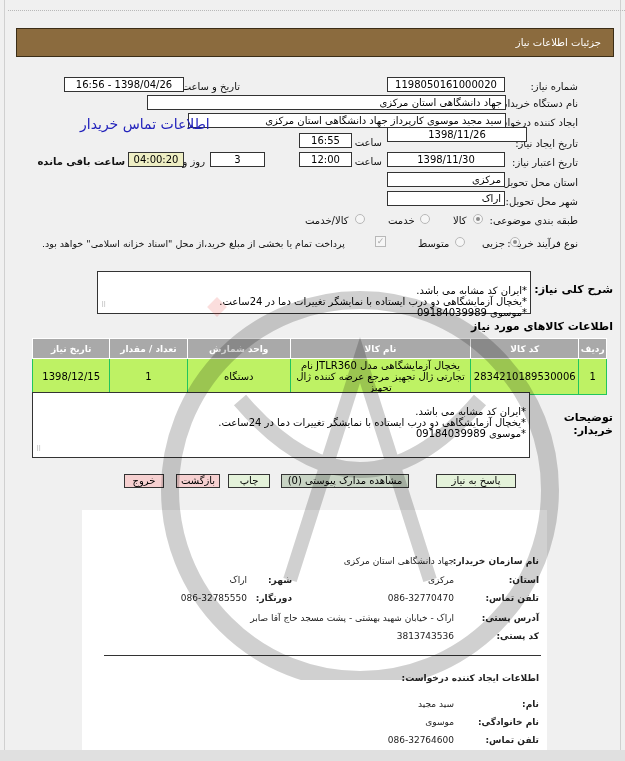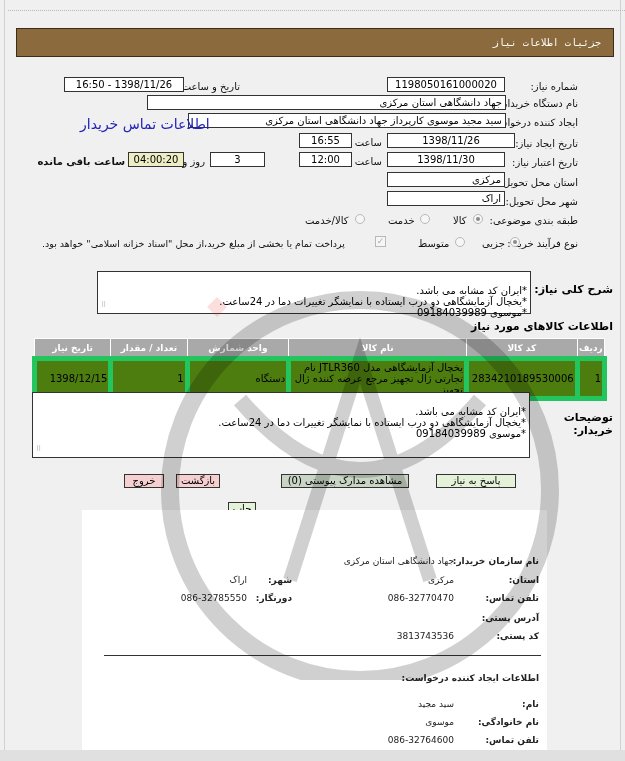--- a/index.html
+++ b/index.html
@@ -10,21 +10,21 @@
     font-family: "DejaVu Sans", sans-serif;
     font-size: 10px; color: #000;
     position: relative;
     direction: rtl;
   }
   .topline { position:absolute; left:8px; right:0; top:10px; border-top:1px dotted #b8b8b8; }
   .outer { position:absolute; left:4px; top:0; width:617px; height:761px; border-left:1px solid #d0d0d0; border-right:1px solid #d0d0d0; }
   .header-bar {
     position:absolute; left:16px; top:28px; width:598px; height:29px;
     background:#8b6b3e; border:1px solid #3b2d17;
-    color:#fff; font-size:10px;font-family:Liberation Mono, monospace;
+    color:#fff; font-size:10px;
   }
   .header-bar span { position:absolute; right:12px; top:8px; }
   .lbl { position:absolute; font-size:10px; white-space:nowrap; color:#111; }
   .lbl.bold { font-weight:bold; }
   .box {
     position:absolute; background:#fff; border:1px solid #333;
     height:15px; font-size:10px; line-height:13px; text-align:center; white-space:nowrap; overflow:hidden;
   }
   .box.r { text-align:right; padding-right:3px; }
   .box.yellow { background:#eeeec4; }
@@ -33,21 +33,21 @@
   .radio.on::after { content:""; position:absolute; left:2px; top:2px; width:4px; height:4px; border-radius:50%; background:#8a8a8a; }
   .checkbox { position:absolute; width:11px; height:11px; border:1px solid #b8b8b8; background:#f6f6f6; color:#aaa; font-size:9px; line-height:9px; text-align:center; }
   .textarea {
     position:absolute; background:#fff; border:1px solid #333;
     font-size:10px; line-height:11px; padding:2px 3px; text-align:right; white-space:pre-line;
   }
   .grip { position:absolute; left:3px; bottom:2px; color:#aaa; font-size:7px; }
   .section-title { position:absolute; font-weight:bold; font-size:11px; white-space:nowrap; }
   table.items { position:absolute; left:32px; top:338px; width:575px; border-collapse:collapse; font-size:10px; }
   table.items th { background:#a9a9a9; color:#fff; font-weight:bold; height:20px; border:1px solid #fff; font-size:9px;margin-top:20px; }
-  table.items td { background:#4d7c0f; border:5px solid #22c55e; height:30px; font-size:10px; line-height:11px; }
+  table.items td { background:#bef264; border:1px solid #22c55e; text-align:center; height:30px; font-size:10px; line-height:11px; }
   .btn { position:absolute; height:14px; border:1px solid #333; font-size:10px; line-height:12px; text-align:center; cursor:pointer; }
   .btn.green { background:#e4f2da; }
   .btn.gray { background:#c8d4c4; }
   .btn.pink { background:#f6d0d0; }
   .contact-panel { position:absolute; left:82px; top:510px; width:465px; height:251px; background:#fff; }
   .contact-header { position:absolute; left:6px; top:6px; width:459px; height:24px; background:#8b6b3e; color:#fff; font-weight:bold; font-size:10px; }
   .contact-header span { position:absolute; right:6px; top:6px; }
   .c-lbl { position:absolute; font-size:9px; font-weight:bold; white-space:nowrap; color:#222; }
   .c-val { position:absolute; font-size:9px; white-space:nowrap; color:#222; }
   .hr { position:absolute; left:22px; width:437px; border-top:1px solid #333; }
@@ -60,31 +60,31 @@
 <div class="outer"></div>
 <div class="topline"></div>
 
 <div class="header-bar">
   <span>جزئیات اطلاعات نیاز</span>
 </div>
 
 <span class="lbl" style="right:47px; top:81px;">شماره نیاز:</span>
 <div class="box" style="left:387px; top:77px; width:118px;">1198050161000020</div>
 <span class="lbl" style="right:385px; top:81px;">تاریخ و ساعت اعلان عمومی:</span>
-<div class="box" style="left:64px; top:77px; width:120px;">1398/11/26 - 16:50</div>
+<div class="box" style="left:64px; top:77px; width:120px;">1398/04/26 - 16:56</div>
 
 <span class="lbl" style="right:47px; top:98px;">نام دستگاه خریدار:</span>
 <div class="box r" style="left:147px; top:95px; width:359px;">جهاد دانشگاهی استان مرکزی</div>
 
 <span class="lbl" style="right:47px; top:117px;">ایجاد کننده درخواست:</span>
 <div class="box r" style="left:188px; top:113px; width:318px;">سید مجید  موسوی  کارپرداز جهاد دانشگاهی استان مرکزی</div>
 <span class="link" style="left:80px; top:116px;">اطلاعات تماس خریدار</span>
 
 <span class="lbl" style="right:47px; top:138px;">تاریخ ایجاد نیاز:</span>
-<div class="box" style="left:387px; top:133px; width:128px;">1398/11/26</div>
+<div class="box" style="left:387px; top:127px; width:140px;">1398/11/26</div>
 <span class="lbl" style="right:243px; top:137px;">ساعت</span>
 <div class="box" style="left:299px; top:133px; width:53px;">16:55</div>
 
 <span class="lbl" style="right:47px; top:157px;"></span>
 <span class="lbl" style="right:47px; top:157px;">تاریخ اعتبار نیاز:</span>
 <div class="box" style="left:387px; top:152px; width:118px;">1398/11/30</div>
 <span class="lbl" style="right:243px; top:156px;">ساعت</span>
 <div class="box" style="left:299px; top:152px; width:53px;">12:00</div>
 <div class="box" style="left:210px; top:152px; width:55px;">3</div>
 <span class="lbl" style="right:420px; top:156px;">روز و</span>
@@ -148,40 +148,41 @@
 <span class="section-title" style="right:12px; top:411px; width:48px; white-space:normal; text-align:right; line-height:13px;">توضیحات خریدار:</span>
 <div class="textarea" style="left:32px; top:392px; width:498px; height:66px;">
   <span>*ایران کد مشابه می باشد.
 *یخچال آزمایشگاهی دو درب ایستاده با نمایشگر تغییرات دما در 24ساعت.
 *موسوی 09184039989</span>
   <span class="grip">⠿</span>
 </div>
 
 <div class="btn green" style="left:436px; top:474px; width:80px;">پاسخ به نیاز</div>
 <div class="btn gray" style="left:281px; top:474px; width:128px;">مشاهده مدارک پیوستی (0)</div>
-<div class="btn green" style="left:228px; top:502px; width:28px;">چاپ</div>
+<div class="btn green" style="left:228px; top:474px; width:42px;">چاپ</div>
 <div class="btn pink" style="left:176px; top:474px; width:44px;">بازگشت</div>
 <div class="btn pink" style="left:124px; top:474px; width:40px;">خروج</div>
 
 <div class="contact-panel">
 
   <span class="c-lbl" style="right:8px; top:46px;">نام سازمان خریدار:</span>
   <span class="c-val" style="right:93px; top:46px;">جهاد دانشگاهی استان مرکزی</span>
 
   <span class="c-lbl" style="right:8px; top:65px;">استان:</span>
   <span class="c-val" style="right:93px; top:65px;">مرکزی</span>
   <span class="c-lbl" style="right:255px; top:65px;">شهر:</span>
   <span class="c-val" style="right:300px; top:65px;">اراک</span>
 
   <span class="c-lbl" style="right:8px; top:83px;">تلفن تماس:</span>
   <span class="c-val" style="right:93px; top:83px;">086-32770470</span>
   <span class="c-lbl" style="right:255px; top:83px;">دورنگار:</span>
   <span class="c-val" style="right:300px; top:83px;margin-left:6px;">086-32785550</span>
 
   <span class="c-lbl" style="right:8px; top:103px;">آدرس پستی:</span>
+  <span class="c-val" style="right:93px; top:103px;">اراک - خیابان شهید بهشتی - پشت مسجد حاج آقا صابر</span>
 
   <span class="c-lbl" style="right:8px; top:121px;">کد پستی:</span>
   <span class="c-val" style="right:93px; top:121px;">3813743536</span>
 
   <div class="hr" style="top:145px;"></div>
 
   <span class="c-lbl" style="right:8px; top:163px;">اطلاعات ایجاد کننده درخواست:</span>
 
   <span class="c-lbl" style="right:8px; top:189px;">نام:</span>
   <span class="c-val" style="right:93px; top:189px;">سید مجید</span>

